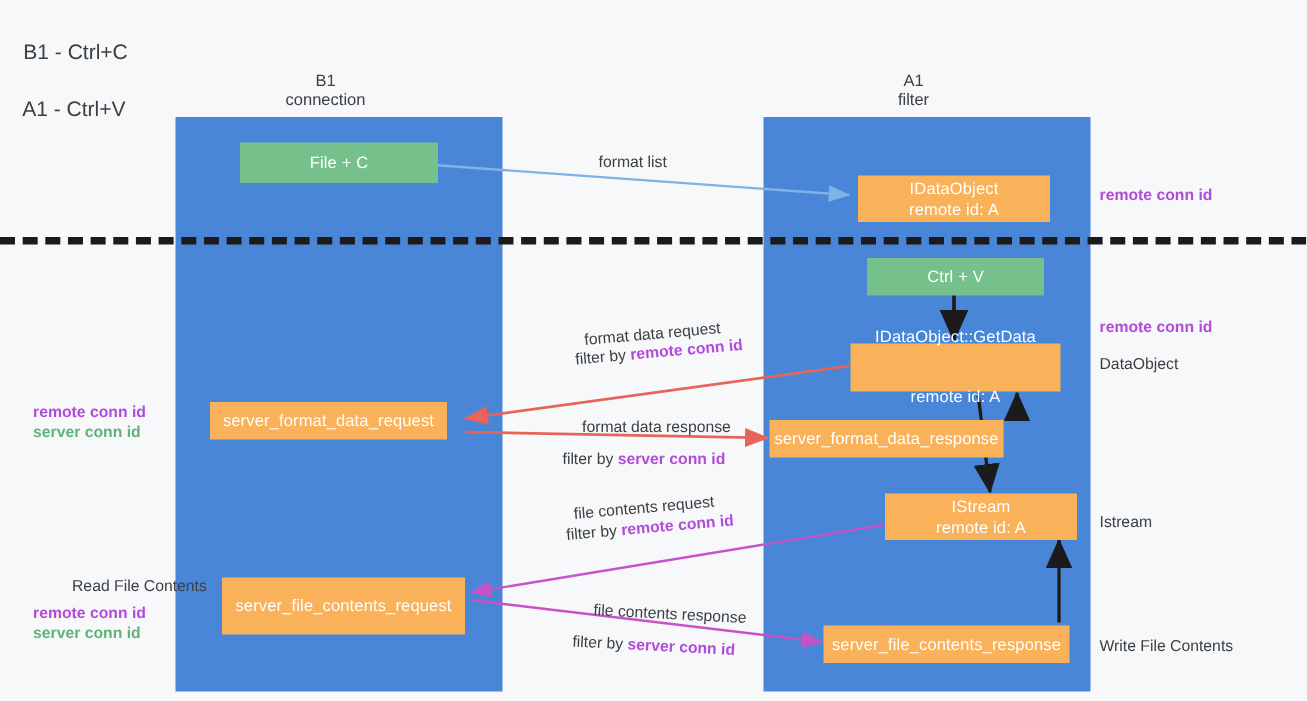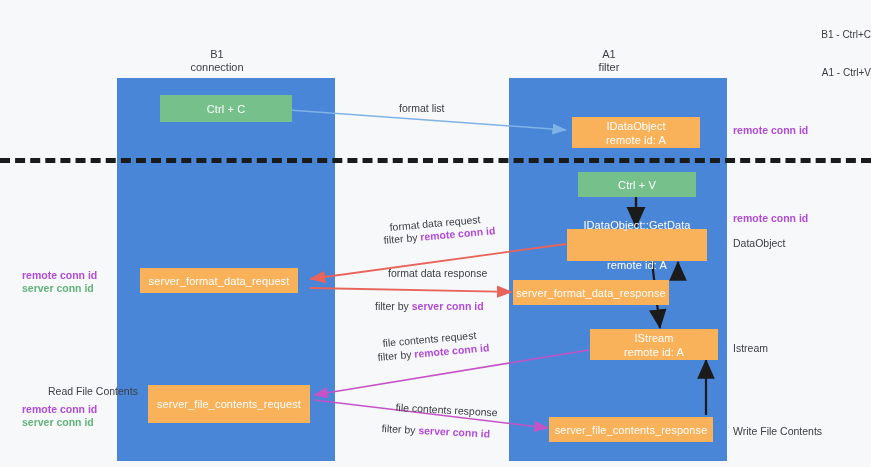--- a/index.html
+++ b/index.html
@@ -17,22 +17,22 @@
     height: 467px;
     background: #f7f8fa;
     overflow: hidden;
   }
   
   .title {
     position: absolute;
     left: 0;
     top: 6px;
     width: 871px;
-    text-align: right;
-    font-size: 10px;
+    text-align: left;
+    font-size: 14px;
     color: #3c4043;
     line-height: 19px;
     white-space: pre;
   }
   
   .col-head {
     position: absolute;
     text-align: center;
     font-size: 11px;
     color: #3c4043;
@@ -148,21 +148,21 @@
     <line x1="589" y1="350" x2="314" y2="395" stroke="#c653c6" stroke-width="1.6" marker-end="url(#ah-mag)"></line>
 
     <line x1="314" y1="400" x2="548" y2="428" stroke="#c653c6" stroke-width="1.6" marker-end="url(#ah-mag)"></line>
 
     <path d="M 706 415 L 706 360" stroke="#1b1b1b" stroke-width="2.2" fill="none" marker-end="url(#ah-blk)"></path>
   </svg>
 
   <div class="divider"></div>
 
   <div class="box green" style="left:160px; top:95px; width:132px; height:27px;">
-    <span>Ctrl + C</span>
+    <span>File + C</span>
   </div>
 
   <div class="box orange" style="left:572px; top:117px; width:128px; height:31px;">
     <span>IDataObject</span>
     <span class="l2">remote id: A</span>
   </div>
 
   <div class="box green" style="left:578px; top:172px; width:118px; height:25px;">
     <span>Ctrl + V</span>
   </div>
@@ -193,21 +193,21 @@
     <span>server_file_contents_response</span>
   </div>
 
   <div class="lbl plain" style="left:399px; top:101px;">format list</div>
 
   <div class="lbl plain rot" style="left:389px; top:220px; transform:rotate(-5deg);">format data request</div>
   <div class="lbl rot" style="left:383px; top:233px; transform:rotate(-5deg);">
     <span>filter by </span><span class="purple-in">remote conn id</span>
   </div>
 
-  <div class="lbl plain" style="left:388px; top:266px;">format data response</div>
+  <div class="lbl plain" style="left:388px; top:278px;">format data response</div>
   <div class="lbl" style="left:375px; top:299px;">
     <span>filter by </span><span class="purple-in">server conn id</span>
   </div>
 
   <div class="lbl plain rot" style="left:382px; top:336px; transform:rotate(-5deg);">file contents request</div>
   <div class="lbl rot" style="left:377px; top:350px; transform:rotate(-5deg);">
     <span>filter by </span><span class="purple-in">remote conn id</span>
   </div>
 
   <div class="lbl plain rot" style="left:396px; top:400px; transform:rotate(3deg);">file contents response</div>

